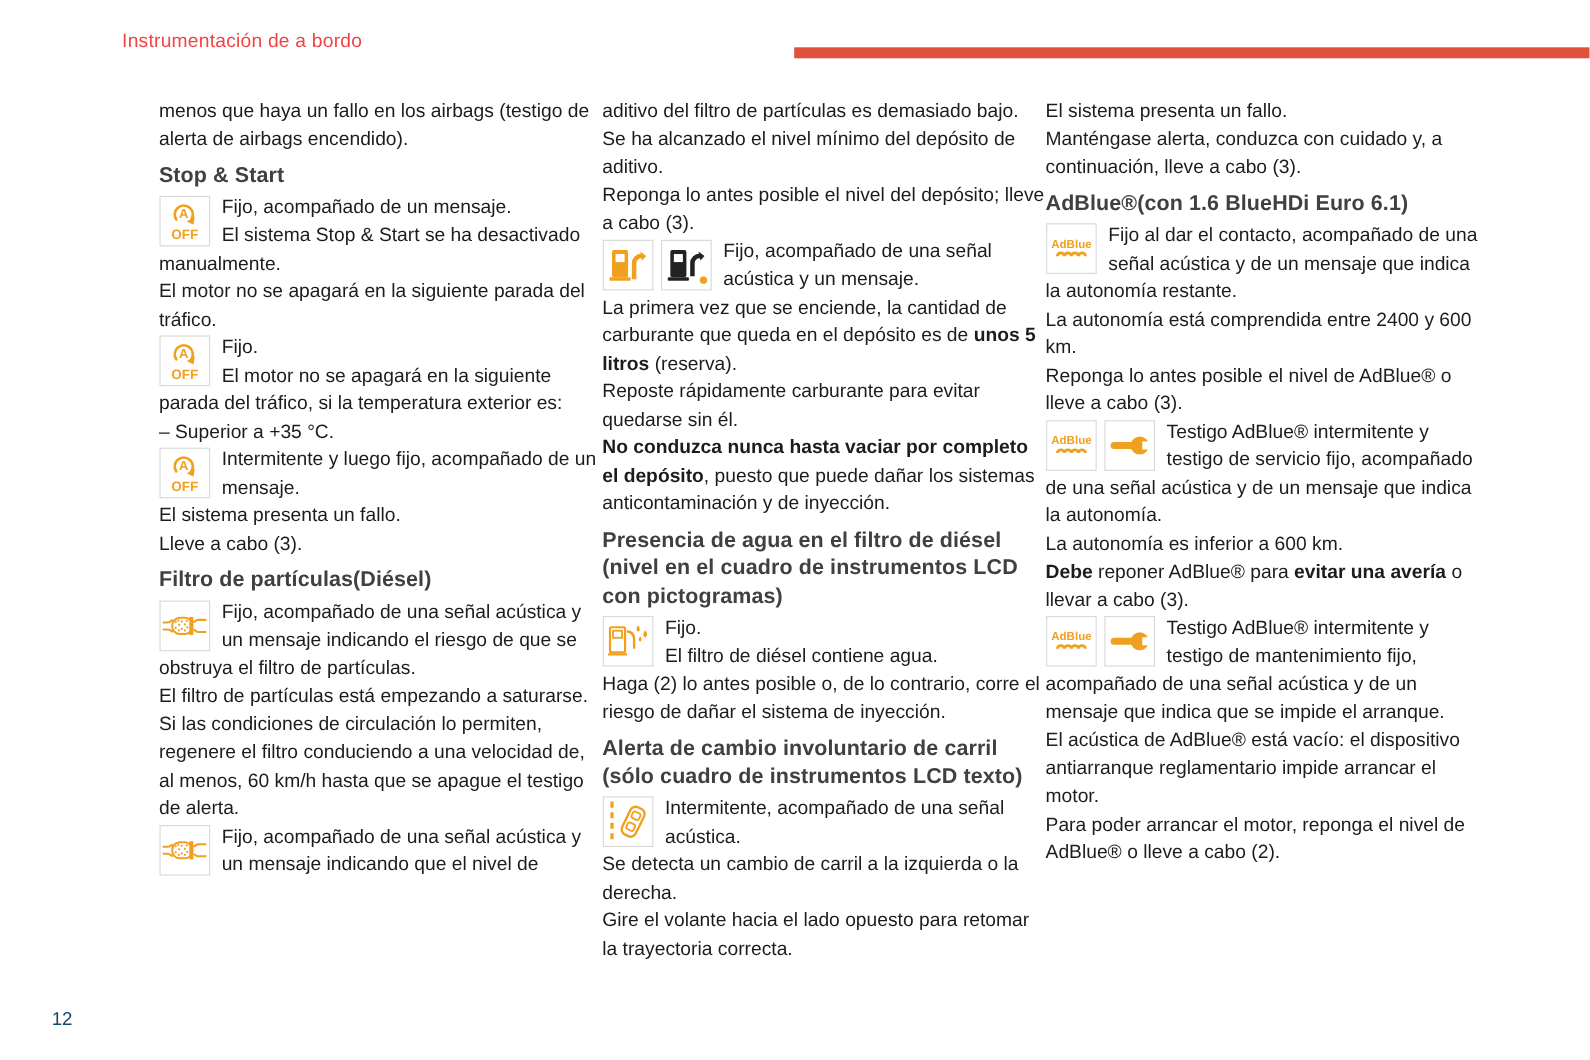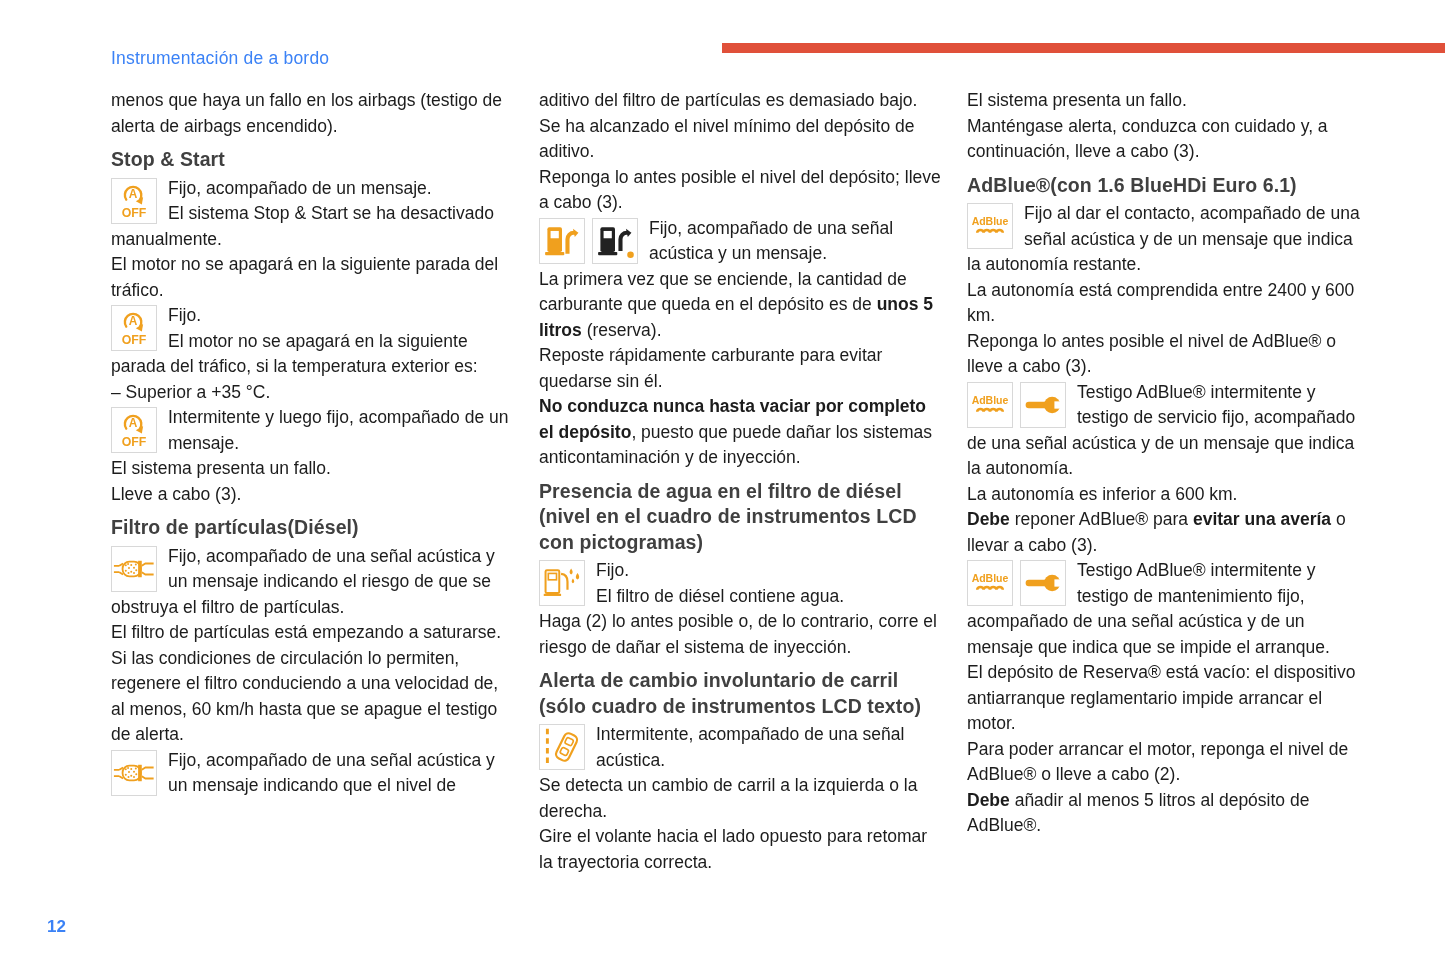--- a/index.html
+++ b/index.html
@@ -2,51 +2,51 @@
 <html><head>
 <meta charset="utf-8">
 <style>
   * { margin:0; padding:0; box-sizing:border-box; }
   html,body { background:#ffffff; }
   body {
     width:1445px; height:964px; position:relative; overflow:hidden;
     font-family:"Liberation Sans", sans-serif; color:#1c1c1c;
   }
   .header-title {
-    position:absolute; left:111px; top:48px;
-    font-size:17.5px; color:#3b82f6; letter-spacing:0.2px;
+    position:absolute; left:111px; top:27px;
+    font-size:17.5px; color:#ef4444; letter-spacing:0.2px;
   }
   .header-bar {
     position:absolute; left:722px; right:0; top:43px; height:10px;
     background:#E0503A;
   }
   .columns {
     position:absolute; left:111px; top:88px; right:58px;
-    display:flex; gap:25px;
+    display:flex; justify-content:center;
   }
   .col { width:403px; flex:0 0 403px; font-size:17.5px; line-height:25.5px; }
   .col p { margin:0; }
   .col h3 {
     font-size:19.5px; line-height:25.5px; color:#404040;
     margin:8px 0 3px; letter-spacing:0.1px;
   }
   .iconblock { }
   .icon-box {
     float:left; width:46px; height:46px;
     border:1px solid #d8d8d8; background:#fff;
     margin:2px 11px 2px 0;
     display:flex; align-items:center; justify-content:center;
   }
   .icon-pair { float:left; margin:2px 11px 2px 0; display:flex; gap:7px; }
   .icon-pair .icon-box { float:none; margin:0; }
   .icon-box svg { width:42px; height:42px; display:block; }
   .b { font-weight:bold; }
   .page-num {
     position:absolute; left:47px; top:917px;
-    font-size:17px; font-weight:bold; color:#3b82f6;
+    font-size:17px; font-weight:normal; color:#0c4a6e;
   }
 </style>
 </head>
 <body>
 
 <div class="header-title">Instrumentación de a bordo</div>
 <div class="header-bar"></div>
 
 <div class="columns">
 
@@ -273,20 +273,19 @@
         <span class="icon-box">
           <svg viewBox="0 0 46 46">
             <rect x="4" y="19.5" width="25" height="7" rx="3.5" fill="#F0A01E"></rect>
             <circle cx="33" cy="23" r="9" fill="#F0A01E"></circle>
             <rect x="35.5" y="19" width="11" height="8" fill="#ffffff"></rect>
           </svg>
         </span>
       </span>
       <span>Testigo AdBlue® intermitente y testigo de mantenimiento fijo, acompañado de una señal acústica y de un mensaje que indica que se impide el arranque.</span>
     </div>
-    <p>El depósito de Reserva® está vacío: el dispositivo antiarranque reglamentario impide arrancar el motor.</p>
+    <p>El acústica de AdBlue® está vacío: el dispositivo antiarranque reglamentario impide arrancar el motor.</p>
     <p>Para poder arrancar el motor, reponga el nivel de AdBlue® o lleve a cabo (2).</p>
-    <p><span class="b">Debe</span><span> añadir al menos 5 litros al depósito de AdBlue®.</span></p>
   </div>
 
 </div>
 
 <div class="page-num">12</div>
 
 </body></html>

